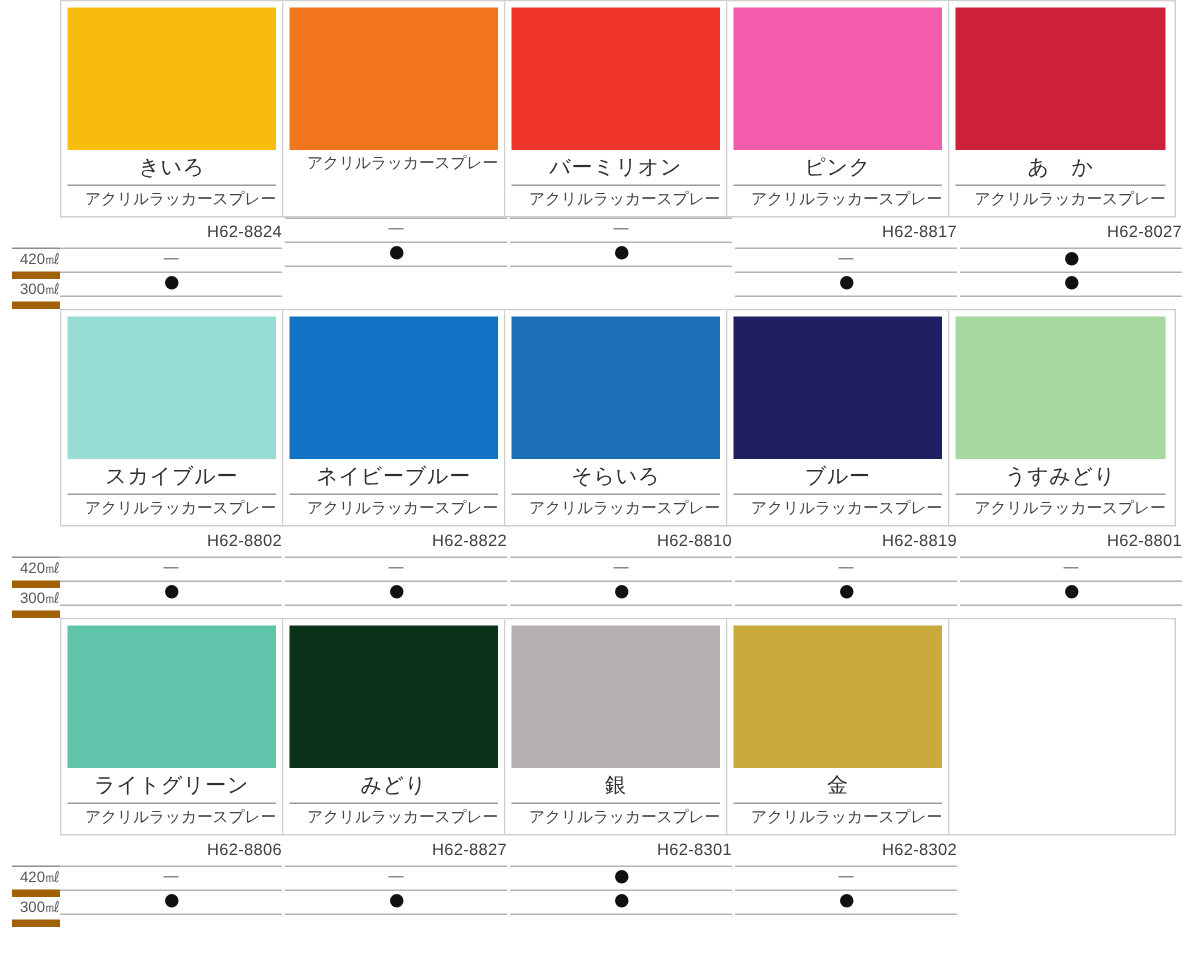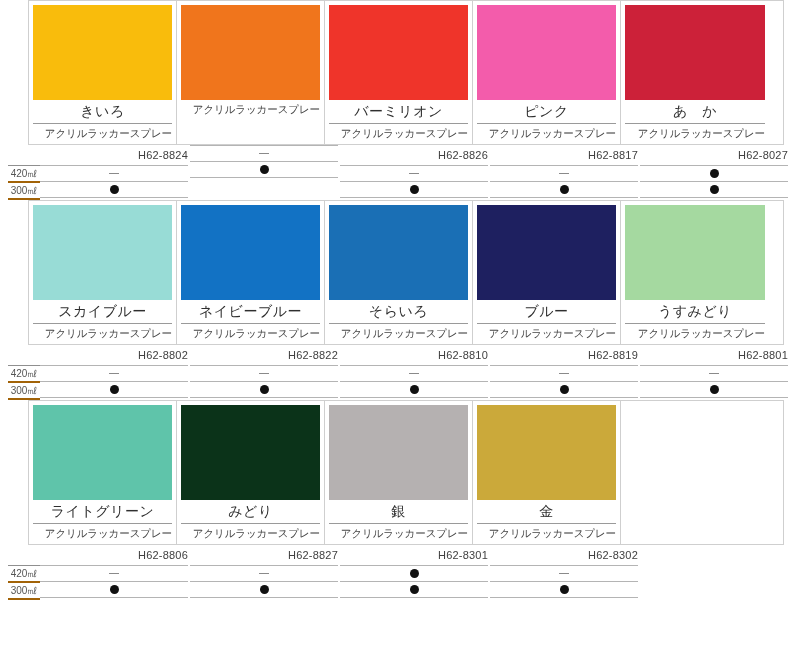--- a/index.html
+++ b/index.html
@@ -20,21 +20,21 @@
     height: 648px;
   }
 
   
   .row-block {
     position: relative;
     width: 794px;
   }
   .cards-panel {
     position: relative;
-    margin-left: 28px;
+    margin-left: 40px;
     margin-right: 10px;
     border: 1px solid #cfcfcf;
     background: #ffffff;
     display: flex;
     box-sizing: border-box;
   }
   .card {
     width: 148px;
     box-sizing: border-box;
     border-right: 1px solid #cfcfcf;
@@ -79,22 +79,22 @@
     flex: 0 0 40px;
     box-sizing: border-box;
     padding-left: 8px;
   }
   .vol-labels .code-slot { height: 20px; }
   .vol-labels .vlabel {
     height: 15px;
     line-height: 15px;
     font-size: 10px;
     color: #555555;
-    text-align: center;
-    border-bottom: 2px solid #a16207;
+    text-align: right;
+    border-bottom: 5px solid #a16207;
     white-space: nowrap;
   }
   .vol-labels .vlabel.first { border-top: 1px solid #8f8f8f; }
 
   .spec-cols {
     flex: 1 1 auto;
     display: flex;
   }
   .spec-col {
     width: 148px;
@@ -184,21 +184,20 @@
             <div class="spec-col">
               <div class="code">H62-8824</div>
               <div class="mark first"><span class="dash"></span></div>
               <div class="mark"><span class="dot"></span></div>
             </div>
             <div class="spec-col">
               <div class="mark first"><span class="dash"></span></div>
               <div class="mark"><span class="dot"></span></div>
             </div>
             <div class="spec-col">
-              <div class="code">H62-8826</div>
               <div class="mark first"><span class="dash"></span></div>
               <div class="mark"><span class="dot"></span></div>
             </div>
             <div class="spec-col">
               <div class="code">H62-8817</div>
               <div class="mark first"><span class="dash"></span></div>
               <div class="mark"><span class="dot"></span></div>
             </div>
             <div class="spec-col">
               <div class="code">H62-8027</div>

